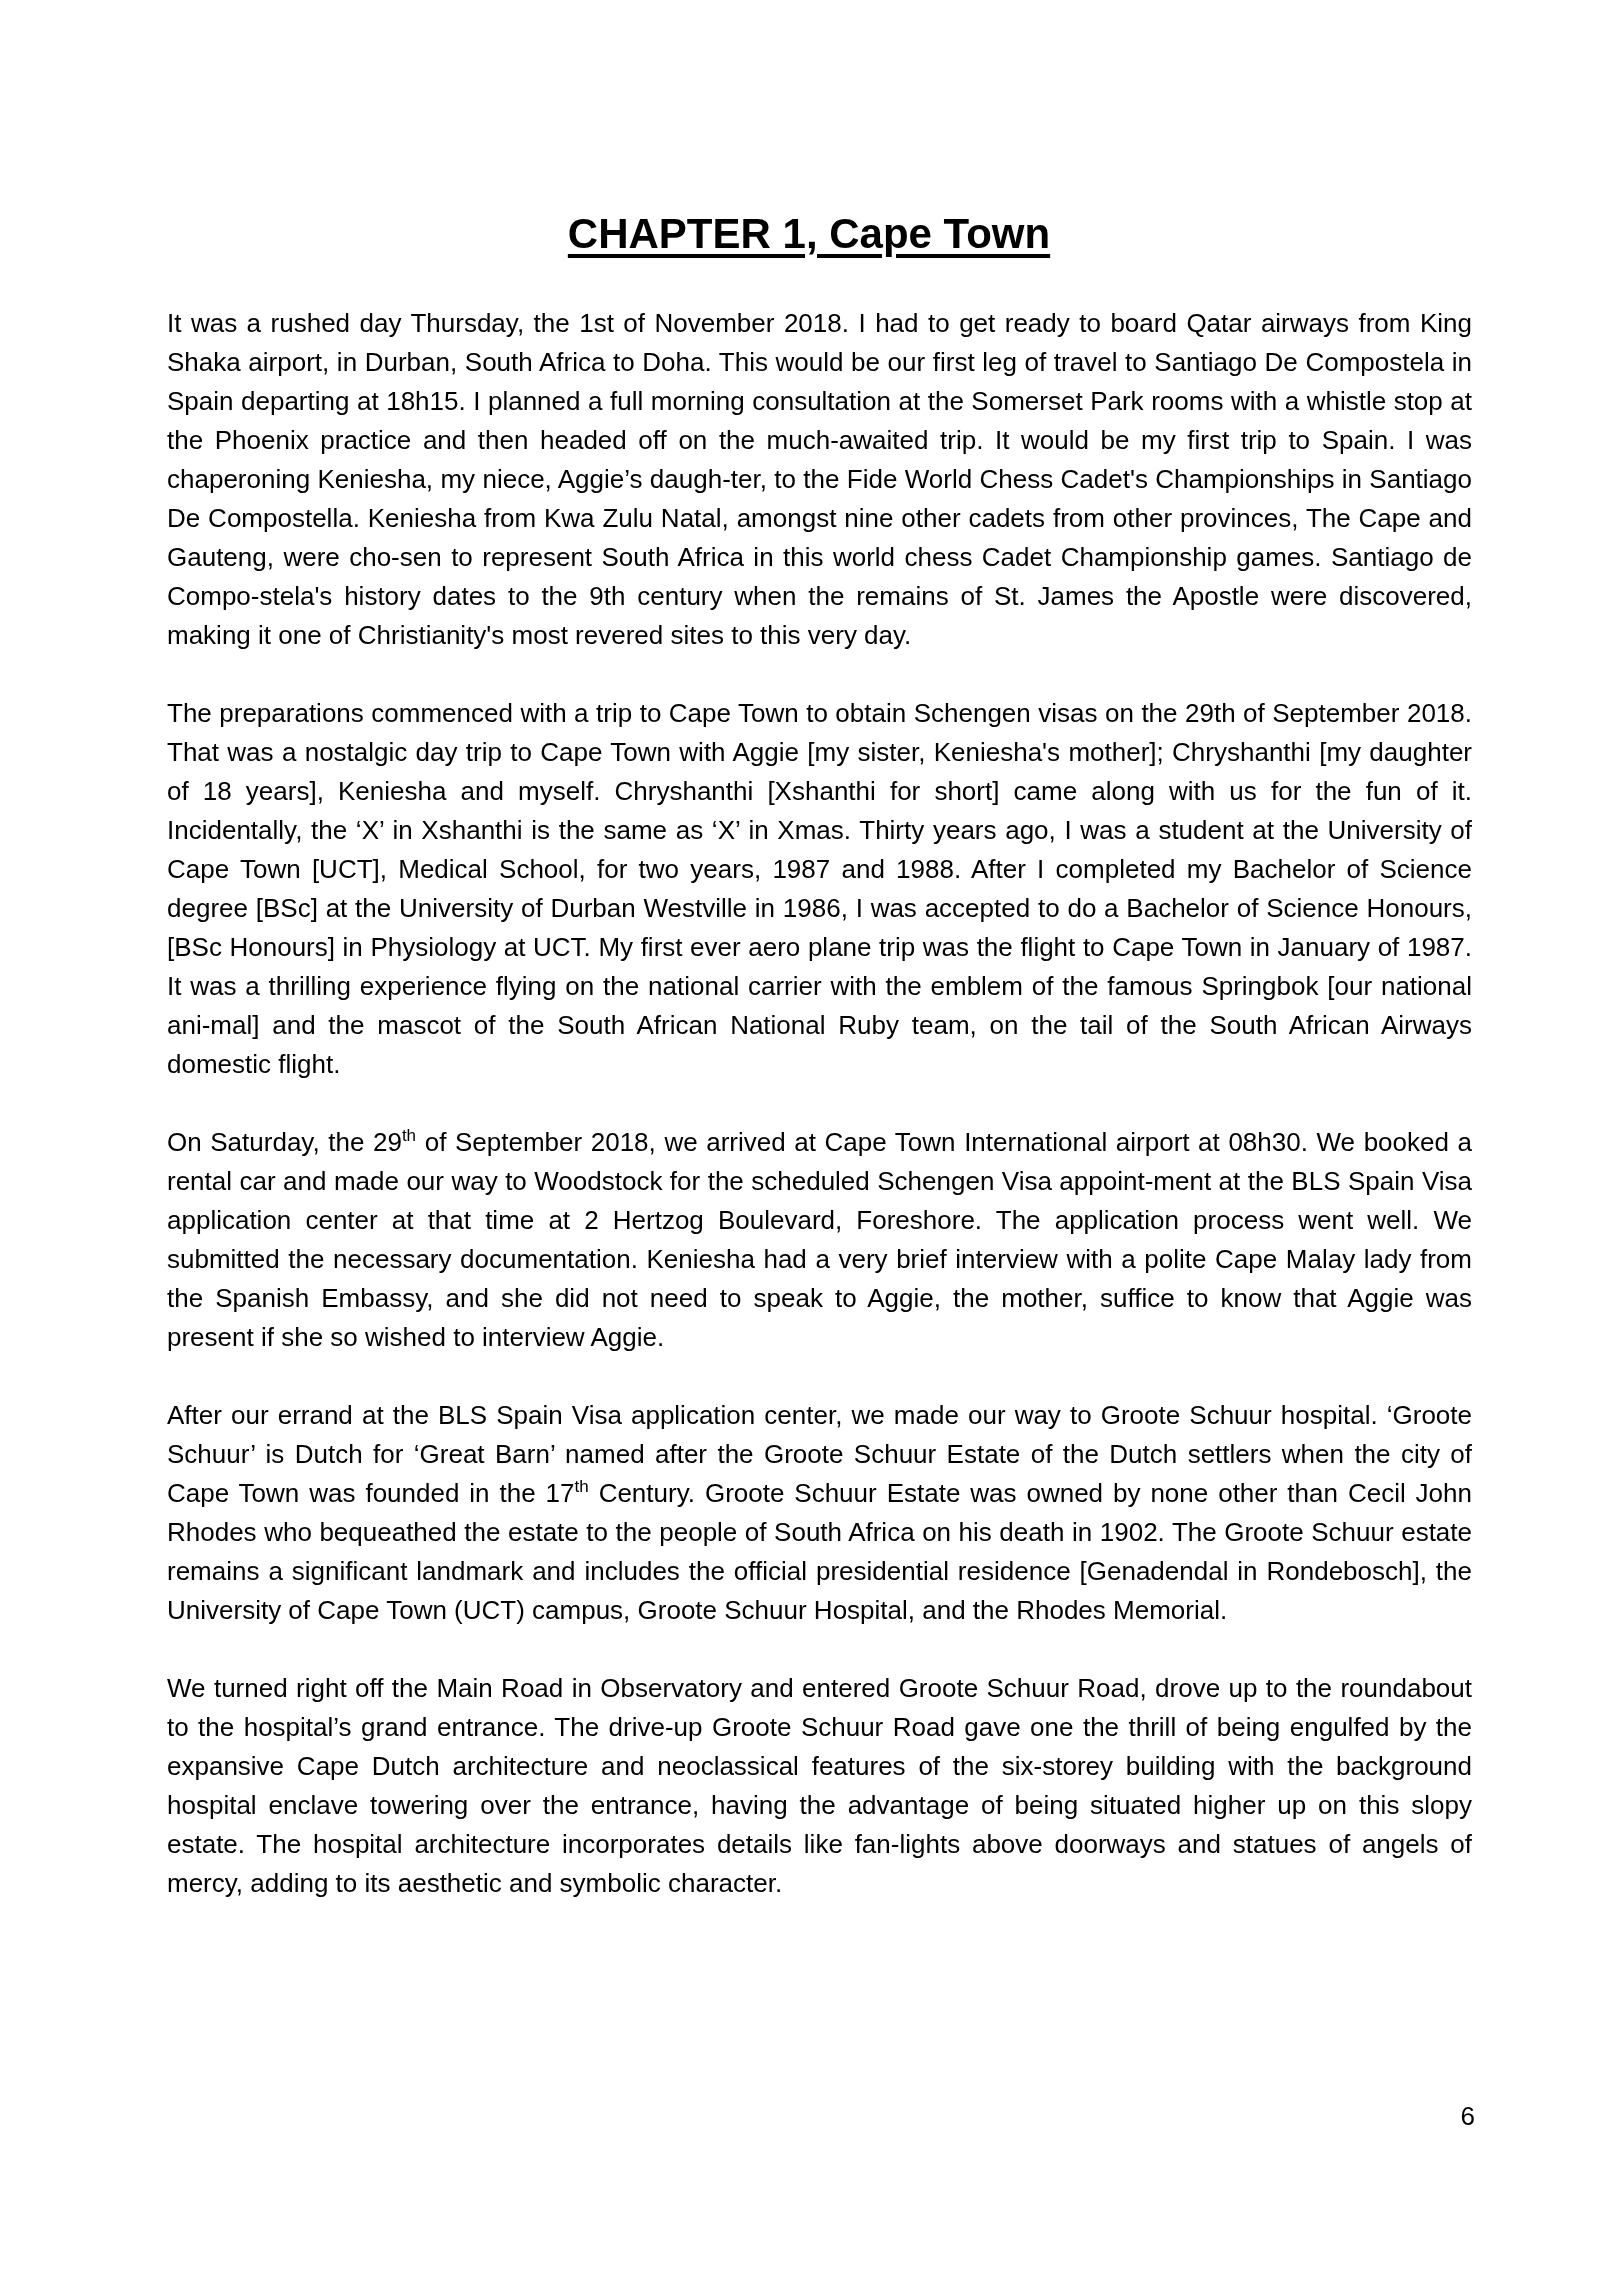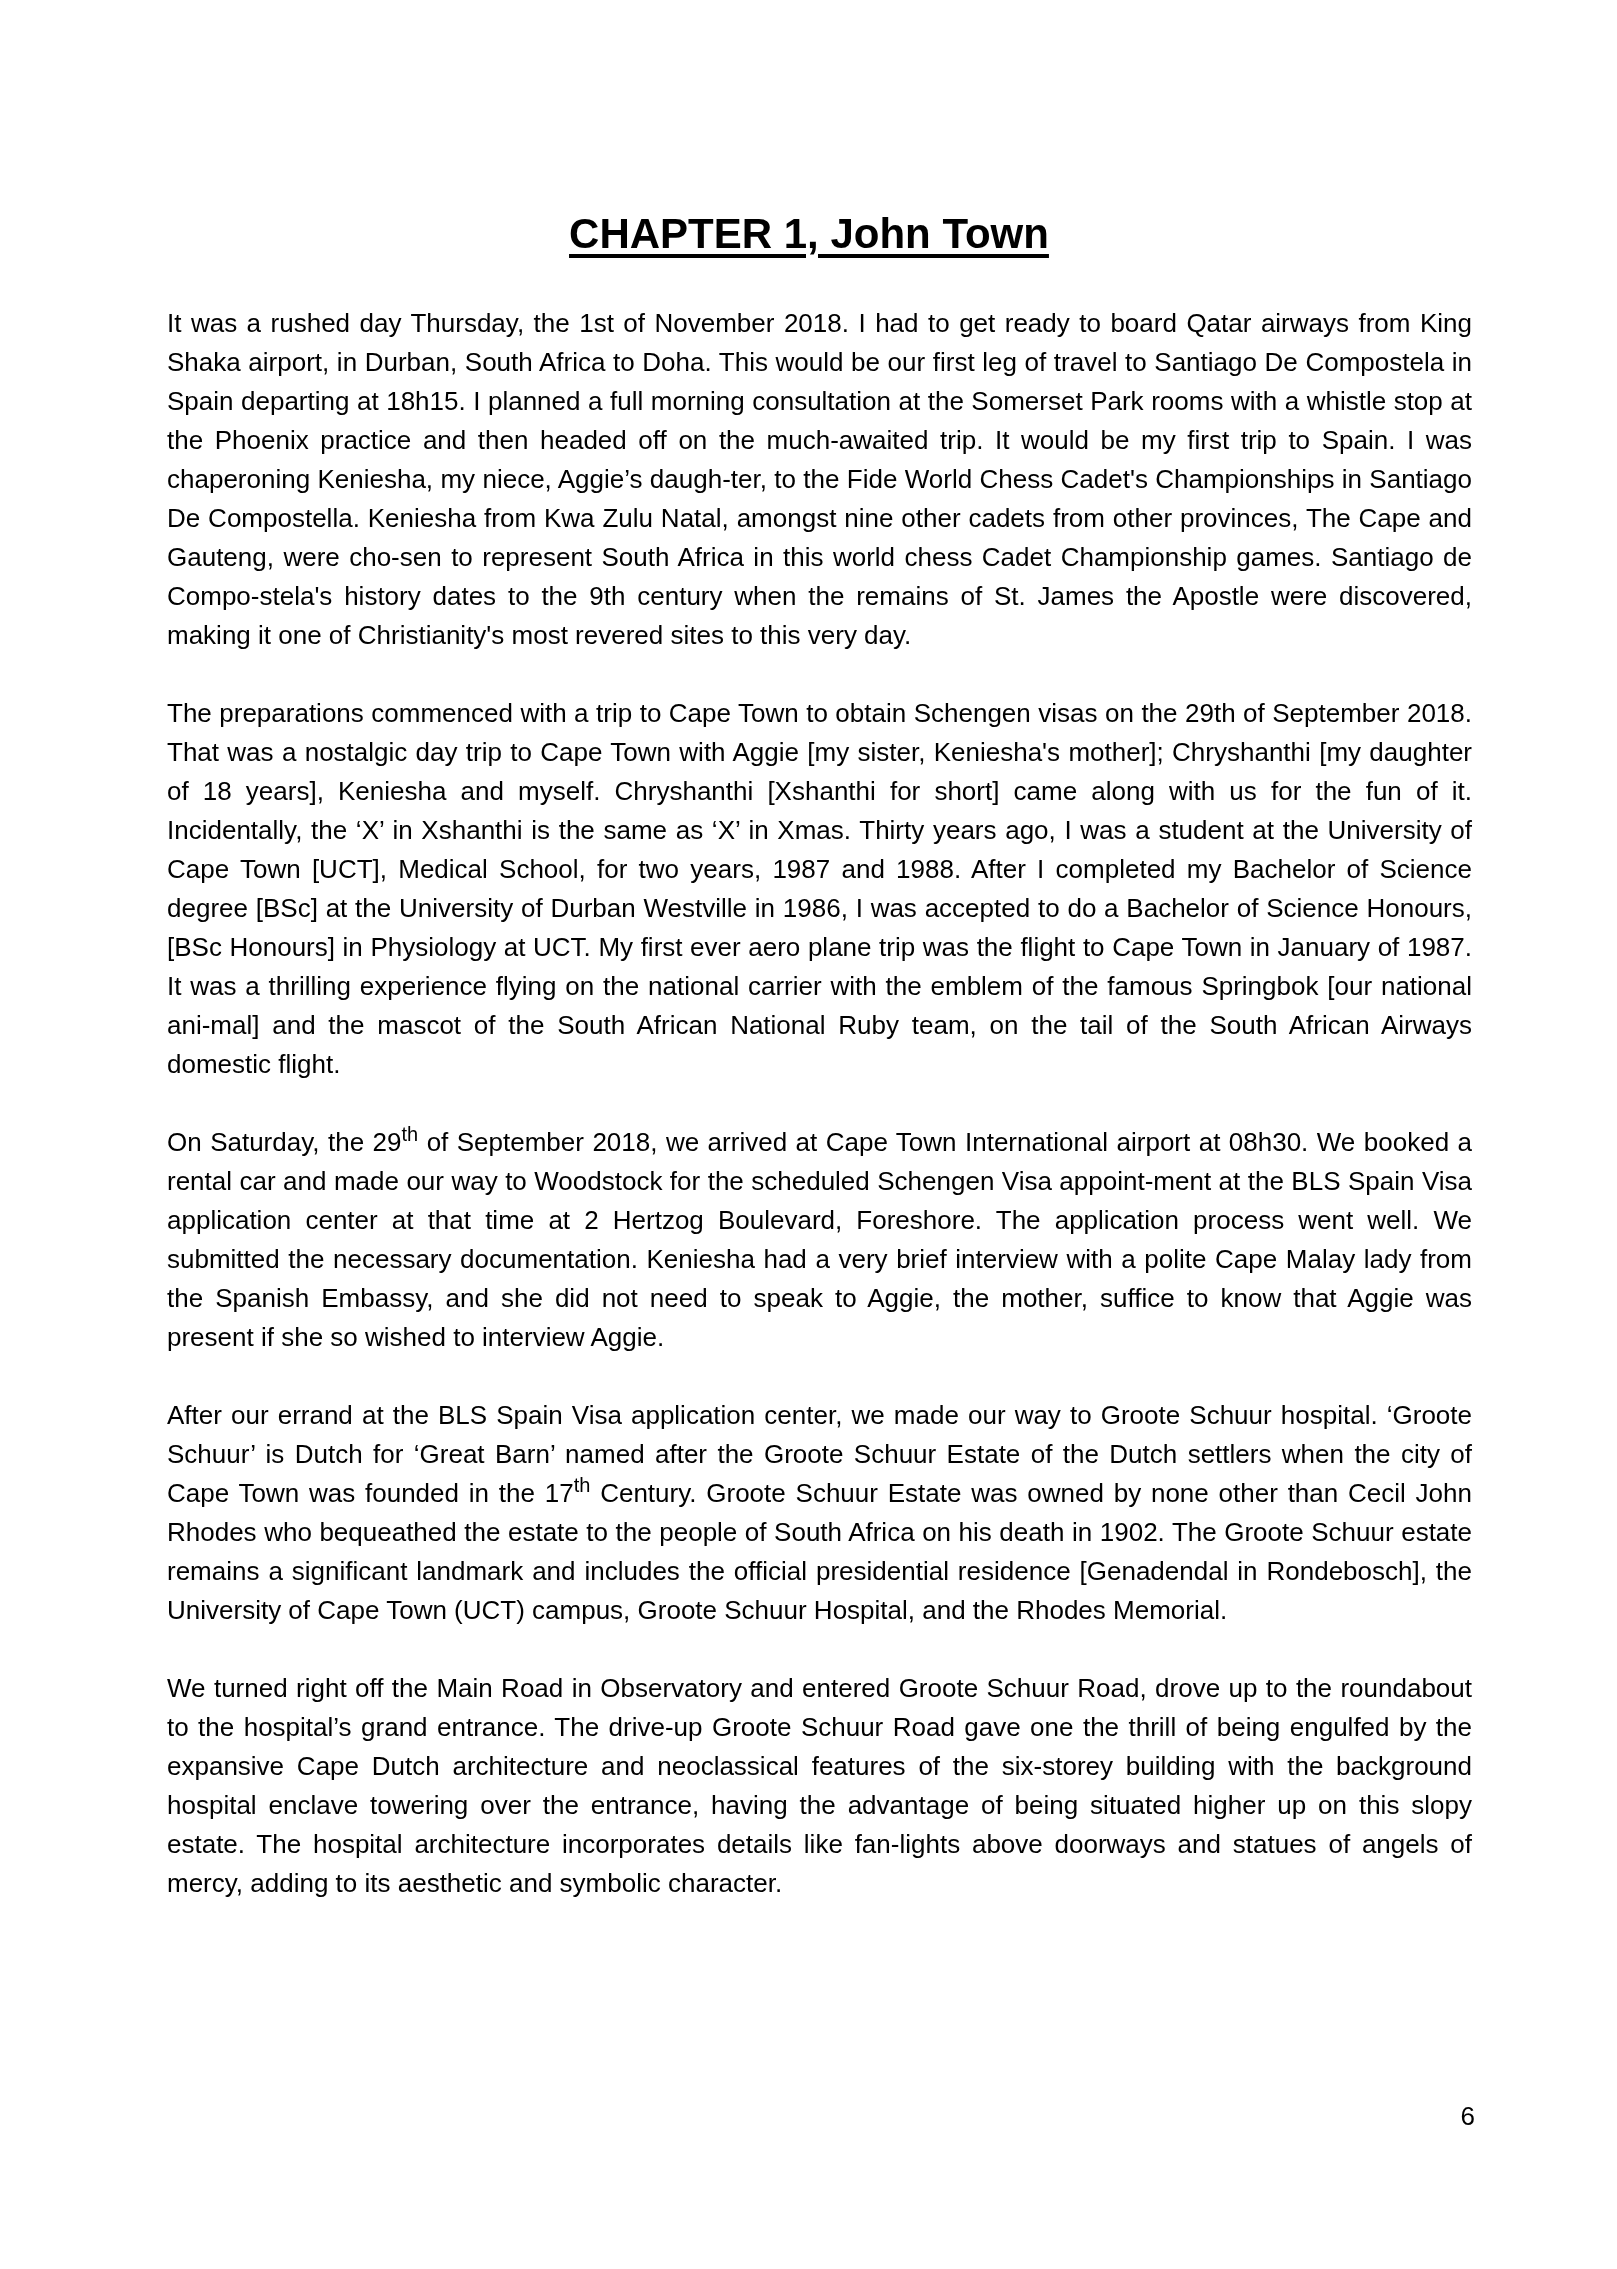--- a/index.html
+++ b/index.html
@@ -45,40 +45,40 @@
       width: 1305px;
     }
     .body-text p {
       margin: 0 0 39px 0;
       font-size: 26px;
       line-height: 39px;
       text-align: justify;
       hyphens: manual;
     }
     sup {
-      font-size: 20px;
+      font-size: 17px;
       line-height: 0;
       vertical-align: super;
     }
     .page-number {
       position: absolute;
       left: 1427px;
       top: 2100px;
       width: 48px;
       text-align: right;
       font-size: 26px;
       line-height: 32px;
     }
   </style>
 </head>
 <body>
 
 <div class="page">
 
-  <h1 class="chapter-title"><span>CHAPTER 1, John Town</span></h1>
+  <h1 class="chapter-title"><span>CHAPTER 1, Cape Town</span></h1>
 
   <div class="body-text">
     <p>It was a rushed day Thursday, the 1st of November 2018. I had to get ready to board Qatar airways from King Shaka airport, in Durban, South Africa to Doha. This would be our first leg of travel to Santiago De Compostela in Spain departing at 18h15. I planned a full morning consultation at the Somerset Park rooms with a whistle stop at the Phoenix practice and then headed off on the much-awaited trip. It would be my first trip to Spain. I was chaperoning Keniesha, my niece, Aggie’s daugh-ter, to the Fide World Chess Cadet's Championships in Santiago De Compostella. Keniesha from Kwa Zulu Natal, amongst nine other cadets from other provinces, The Cape and Gauteng, were cho-sen to represent South Africa in this world chess Cadet Championship games. Santiago de Compo-stela's history dates to the 9th century when the remains of St. James the Apostle were discovered, making it one of Christianity's most revered sites to this very day.</p>
     <p>The preparations commenced with a trip to Cape Town to obtain Schengen visas on the 29th of September 2018. That was a nostalgic day trip to Cape Town with Aggie [my sister, Keniesha's mother]; Chryshanthi [my daughter of 18 years], Keniesha and myself. Chryshanthi [Xshanthi for short] came along with us for the fun of it. Incidentally, the ‘X’ in Xshanthi is the same as ‘X’ in Xmas. Thirty years ago, I was a student at the University of Cape Town [UCT], Medical School, for two years, 1987 and 1988. After I completed my Bachelor of Science degree [BSc] at the University of Durban Westville in 1986, I was accepted to do a Bachelor of Science Honours, [BSc Honours] in Physiology at UCT. My first ever aero plane trip was the flight to Cape Town in January of 1987. It was a thrilling experience flying on the national carrier with the emblem of the famous Springbok [our national ani-mal] and the mascot of the South African National Ruby team, on the tail of the South African Airways domestic flight.</p>
     <p><span>On Saturday, the 29</span><sup>th</sup><span> of September 2018, we arrived at Cape Town International airport at 08h30. We booked a rental car and made our way to Woodstock for the scheduled Schengen Visa appoint-ment at the BLS Spain Visa application center at that time at 2 Hertzog Boulevard, Foreshore. The application process went well. We submitted the necessary documentation. Keniesha had a very brief interview with a polite Cape Malay lady from the Spanish Embassy, and she did not need to speak to Aggie, the mother, suffice to know that Aggie was present if she so wished to interview Aggie.</span></p>
     <p><span>After our errand at the BLS Spain Visa application center, we made our way to Groote Schuur hospital. ‘Groote Schuur’ is Dutch for ‘Great Barn’ named after the Groote Schuur Estate of the Dutch settlers when the city of Cape Town was founded in the 17</span><sup>th</sup><span> Century. Groote Schuur Estate was owned by none other than Cecil John Rhodes who bequeathed the estate to the people of South Africa on his death in 1902. The Groote Schuur estate remains a significant landmark and includes the official presidential residence [Genadendal in Rondebosch], the University of Cape Town (UCT) campus, Groote Schuur Hospital, and the Rhodes Memorial.</span></p>
     <p>We turned right off the Main Road in Observatory and entered Groote Schuur Road, drove up to the roundabout to the hospital’s grand entrance. The drive-up Groote Schuur Road gave one the thrill of being engulfed by the expansive Cape Dutch architecture and neoclassical features of the six-storey building with the background hospital enclave towering over the entrance, having the advantage of being situated higher up on this slopy estate. The hospital architecture incorporates details like fan-lights above doorways and statues of angels of mercy, adding to its aesthetic and symbolic character.</p>
   </div>
 
   <div class="page-number">6</div>

